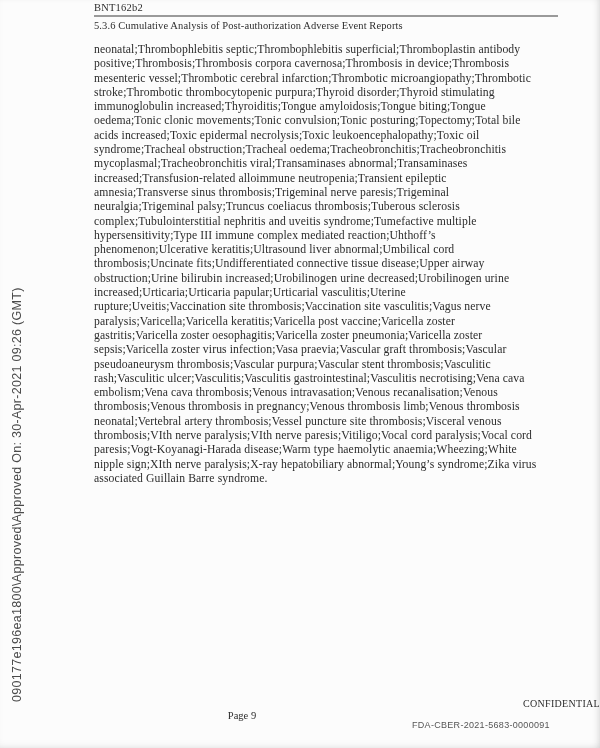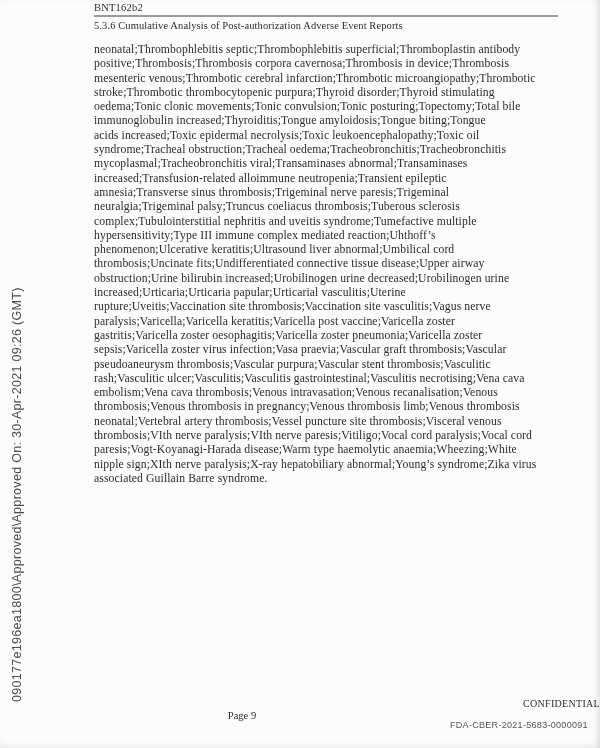--- a/index.html
+++ b/index.html
@@ -93,21 +93,20 @@
     color: #2c2c2c;
   }
   .footer-fda {
     position: absolute;
     left: 412px;
     top: 720px;
     font-family: "Liberation Sans", sans-serif;
     font-size: 9px;
     letter-spacing: 0.3px;
     color: #555555;
-    margin-left: 38px;
   }
   .footer-sheet {
     position: absolute;
     right: 25px;
     top: 730px;
     font-size: 15px;
     color: #2c2c2c;
     margin-top: 34px;
   }
 </style>
@@ -120,24 +119,24 @@
 
   <div class="header">
     <div class="doc-id">BNT162b2</div>
     <div class="header-rule"></div>
     <div class="section-title">5.3.6 Cumulative Analysis of Post-authorization Adverse Event Reports</div>
   </div>
 
   <div class="body-text">
       <div class="line">neonatal;Thrombophlebitis septic;Thrombophlebitis superficial;Thromboplastin antibody</div>
       <div class="line">positive;Thrombosis;Thrombosis corpora cavernosa;Thrombosis in device;Thrombosis</div>
-      <div class="line">mesenteric venous;Thrombotic cerebral infarction;Thrombotic microangiopathy;Thrombotic</div>
+      <div class="line">mesenteric vessel;Thrombotic cerebral infarction;Thrombotic microangiopathy;Thrombotic</div>
       <div class="line">stroke;Thrombotic thrombocytopenic purpura;Thyroid disorder;Thyroid stimulating</div>
+      <div class="line">immunoglobulin increased;Thyroiditis;Tongue amyloidosis;Tongue biting;Tongue</div>
       <div class="line">oedema;Tonic clonic movements;Tonic convulsion;Tonic posturing;Topectomy;Total bile</div>
-      <div class="line">immunoglobulin increased;Thyroiditis;Tongue amyloidosis;Tongue biting;Tongue</div>
       <div class="line">acids increased;Toxic epidermal necrolysis;Toxic leukoencephalopathy;Toxic oil</div>
       <div class="line">syndrome;Tracheal obstruction;Tracheal oedema;Tracheobronchitis;Tracheobronchitis</div>
       <div class="line">mycoplasmal;Tracheobronchitis viral;Transaminases abnormal;Transaminases</div>
       <div class="line">increased;Transfusion-related alloimmune neutropenia;Transient epileptic</div>
       <div class="line">amnesia;Transverse sinus thrombosis;Trigeminal nerve paresis;Trigeminal</div>
       <div class="line">neuralgia;Trigeminal palsy;Truncus coeliacus thrombosis;Tuberous sclerosis</div>
       <div class="line">complex;Tubulointerstitial nephritis and uveitis syndrome;Tumefactive multiple</div>
       <div class="line">hypersensitivity;Type III immune complex mediated reaction;Uhthoff’s</div>
       <div class="line">phenomenon;Ulcerative keratitis;Ultrasound liver abnormal;Umbilical cord</div>
       <div class="line">thrombosis;Uncinate fits;Undifferentiated connective tissue disease;Upper airway</div>

